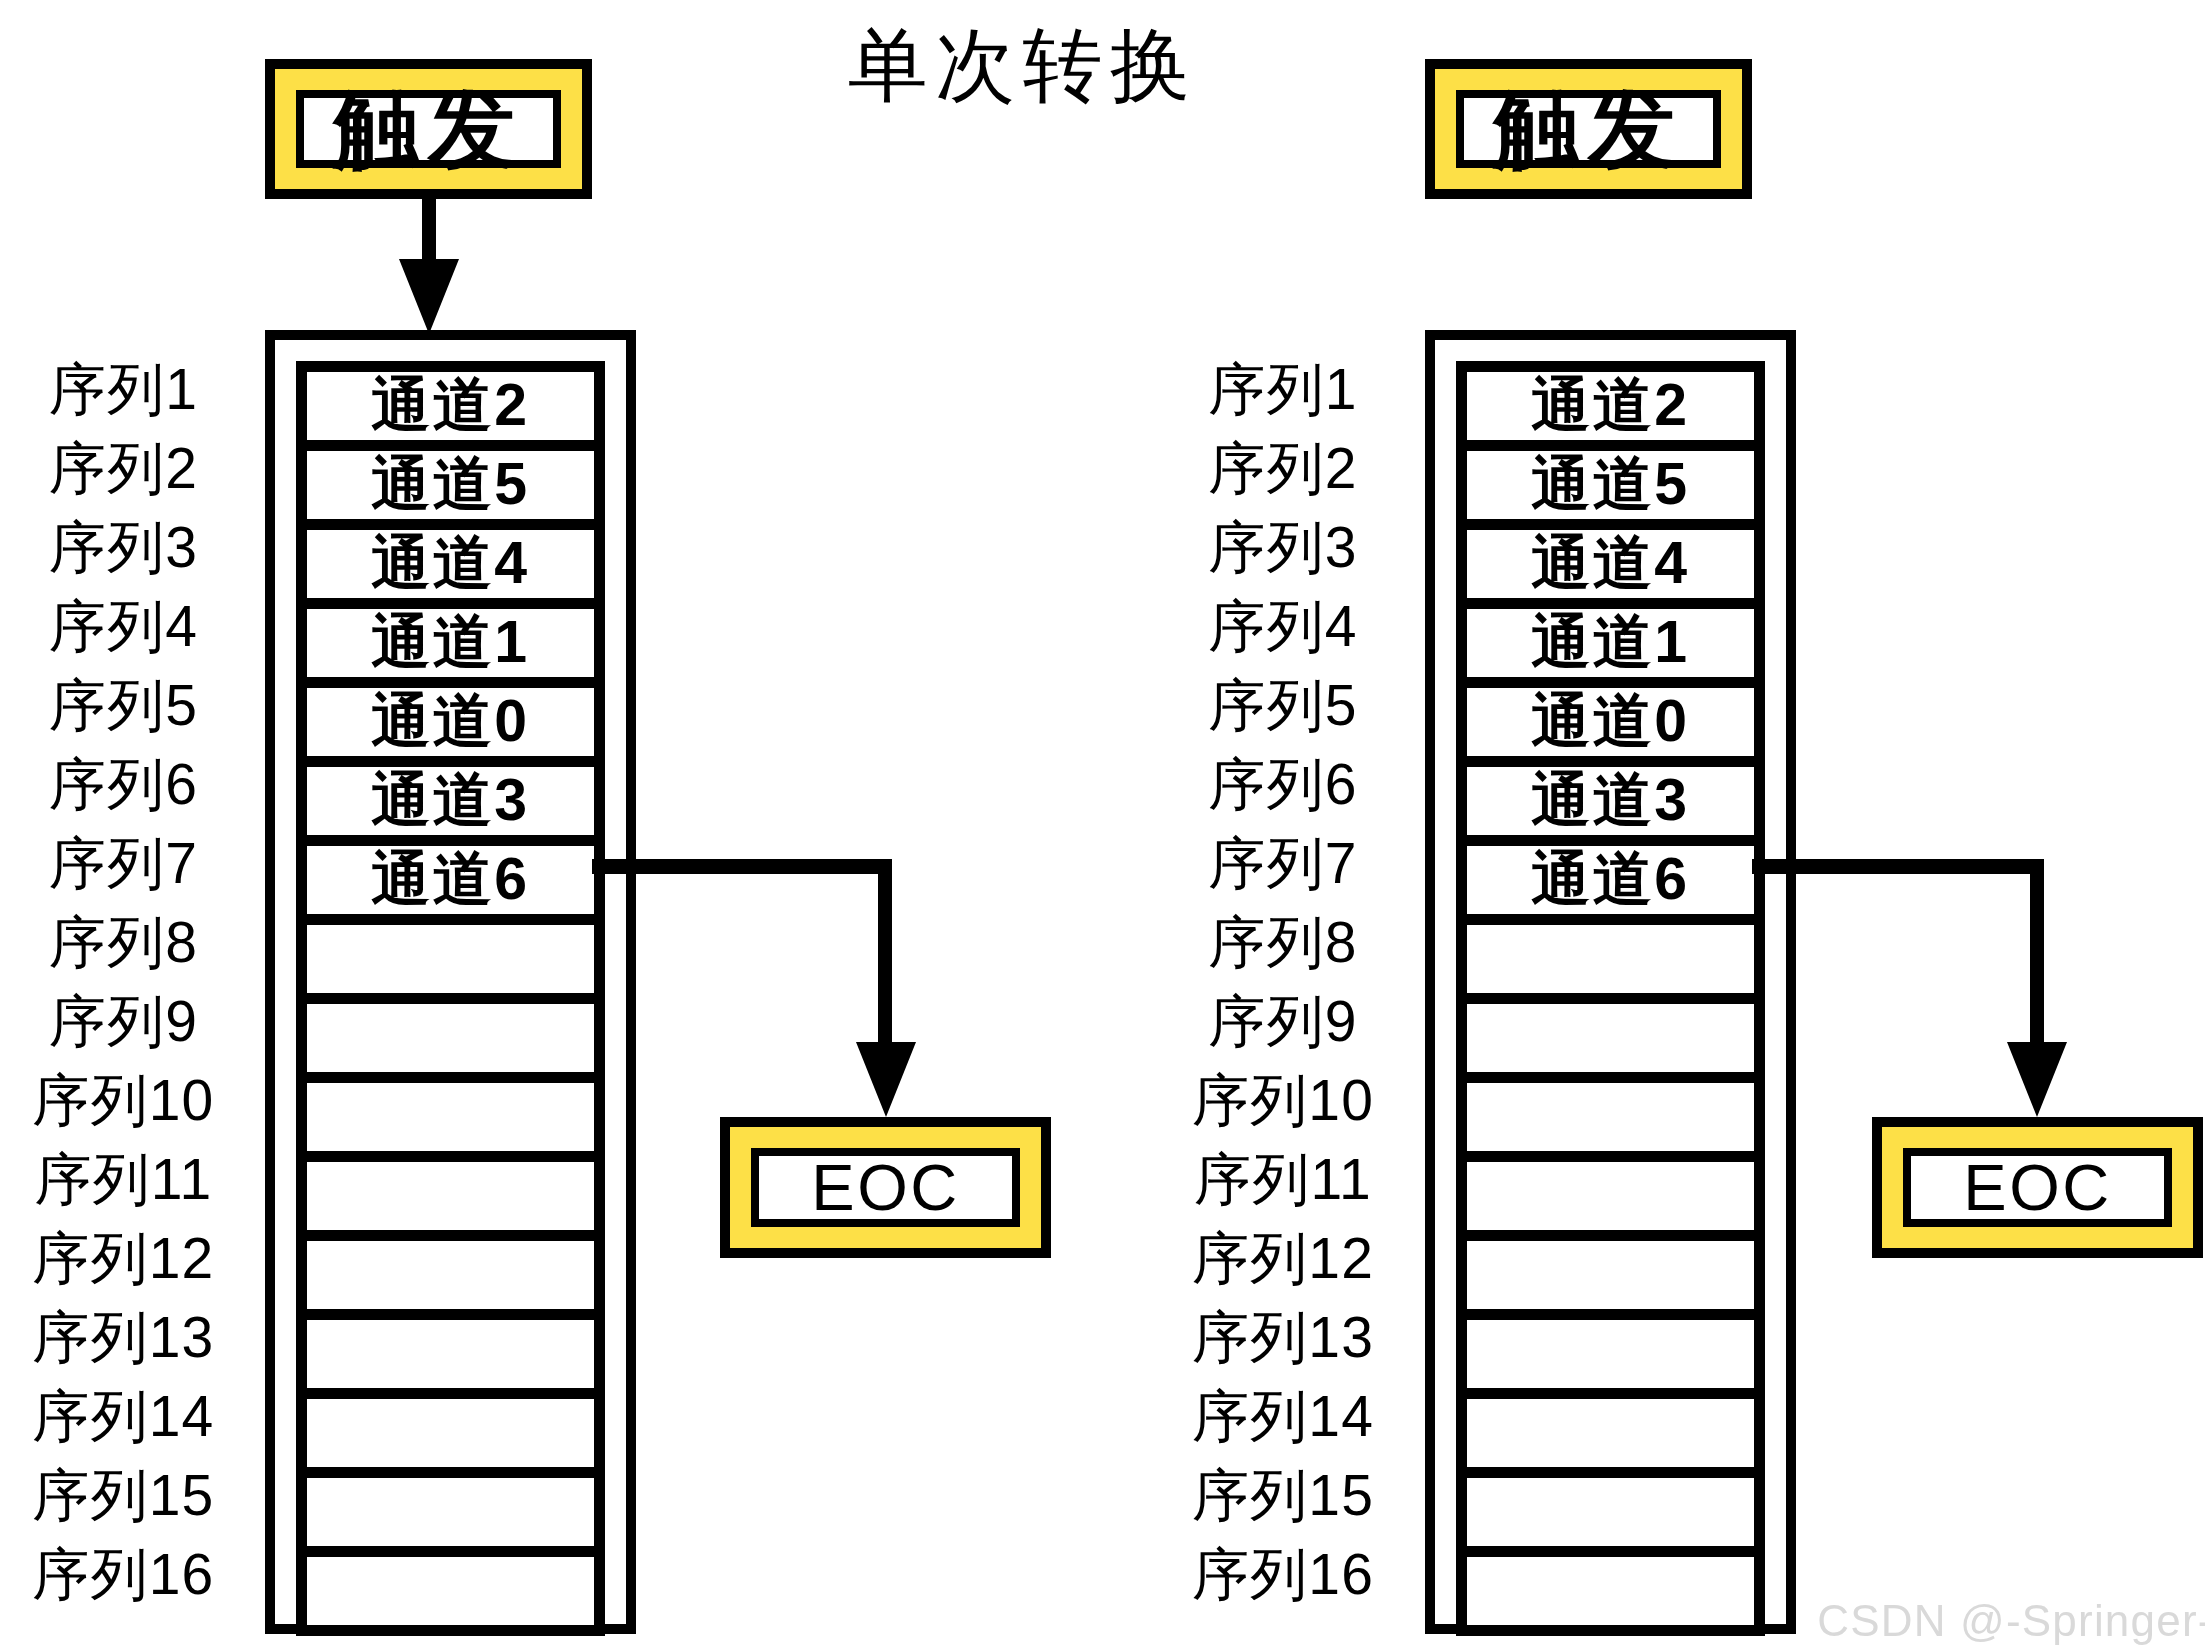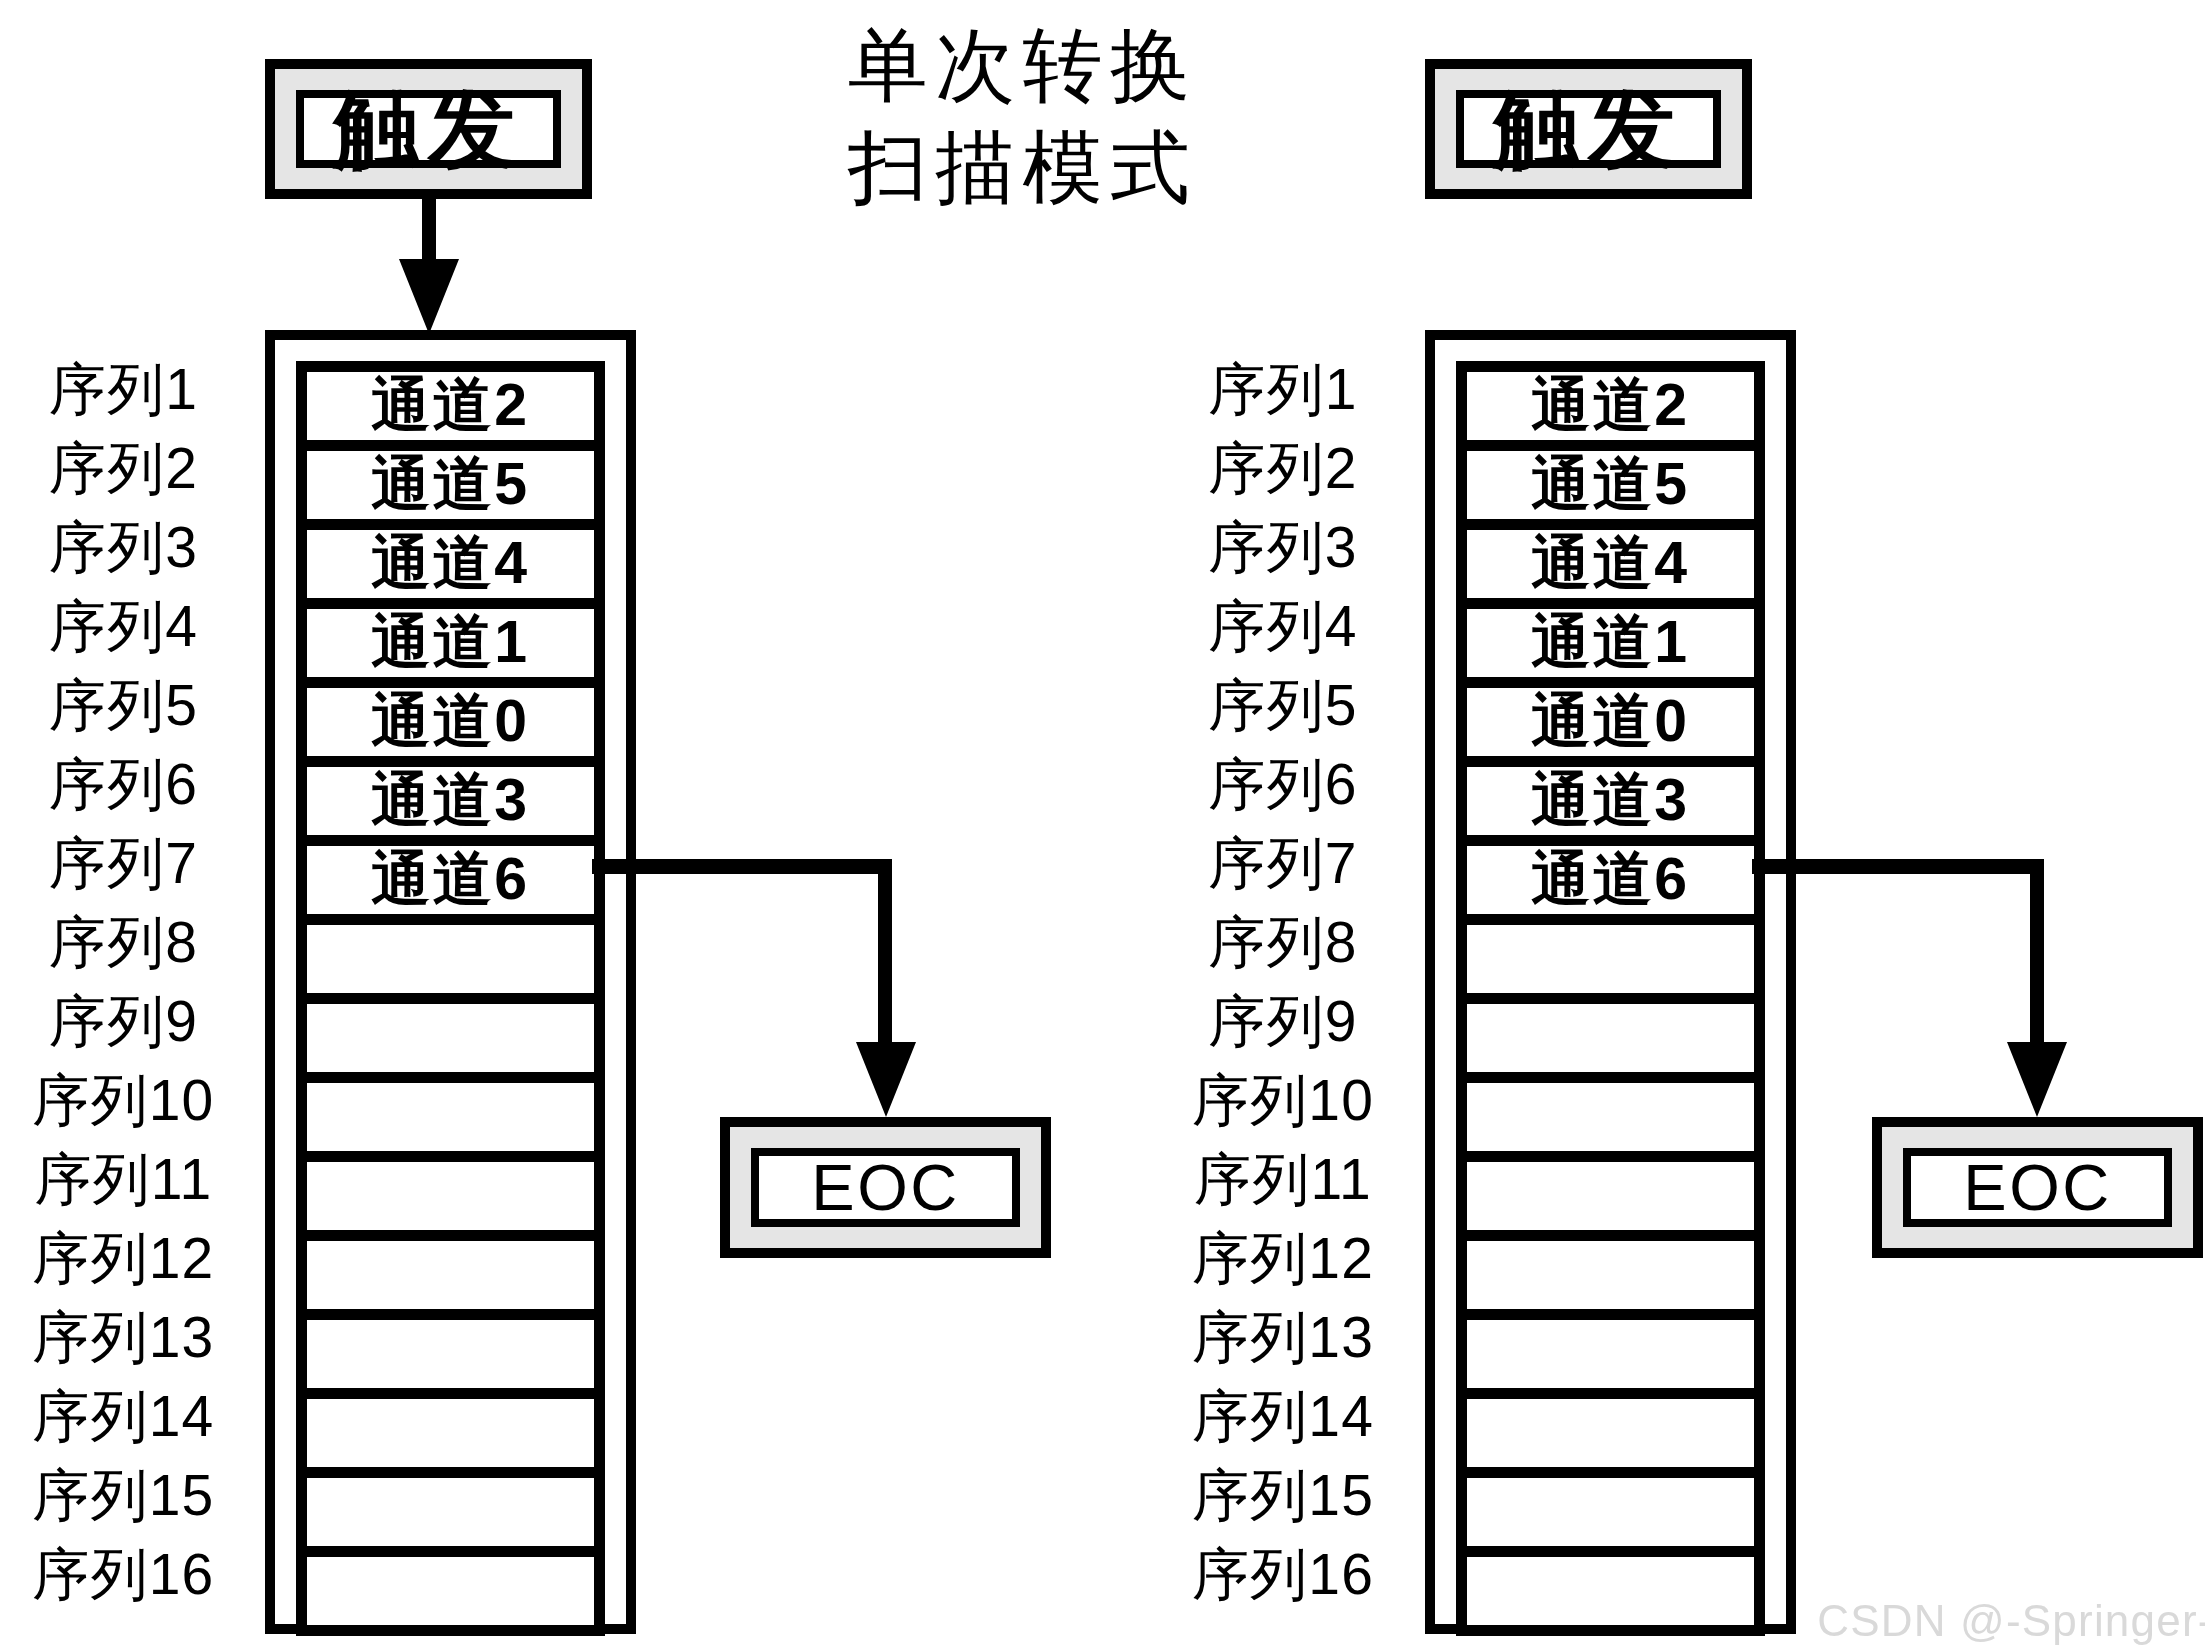--- a/index.html
+++ b/index.html
@@ -7,21 +7,21 @@
     position:relative;
     width:2205px;height:1650px;
     background:#ffffff;
     font-family:"Liberation Sans", sans-serif;
     color:#000;
     overflow:hidden;
   }
   .abs{position:absolute;box-sizing:border-box;}
 
   
-  .dbox{border:10px solid #000;background:#e5e5e5;padding:21px;}
+  .dbox{border:10px solid #000;background:#fde047;padding:21px;}
   .dbox-inner{
     border:8.6px solid #000;width:100%;height:100%;
     display:flex;align-items:center;justify-content:center;
     box-sizing:border-box;background:#fff;
   }
   .trigger-text{font-size:86px;font-weight:bold;letter-spacing:8.6px;line-height:1;}
   .eoc-text{font-size:65px;font-weight:normal;letter-spacing:2.5px;line-height:1;text-align:right;}
 
   
   .title{
@@ -65,21 +65,20 @@
   .watermark{
     font-size:44px;color:#d9d9d9;white-space:nowrap;
     letter-spacing:1.2px;
   }
 </style>
 </head>
 <body>
 
 <div class="abs title" style="left:714px;top:15.4px;">
   <div>单次转换</div>
-  <div>扫描模式</div>
 </div>
 
 <div class="abs dbox" style="left:265px;top:59px;width:327px;height:140px;">
   <div class="dbox-inner">
     <span class="trigger-text">触发</span>
   </div>
 </div>
 
 <div class="abs line" style="left:422px;top:196px;width:13.6px;height:67px;"></div>
 <div class="abs arrow-down" style="left:399px;top:259px;"></div>

